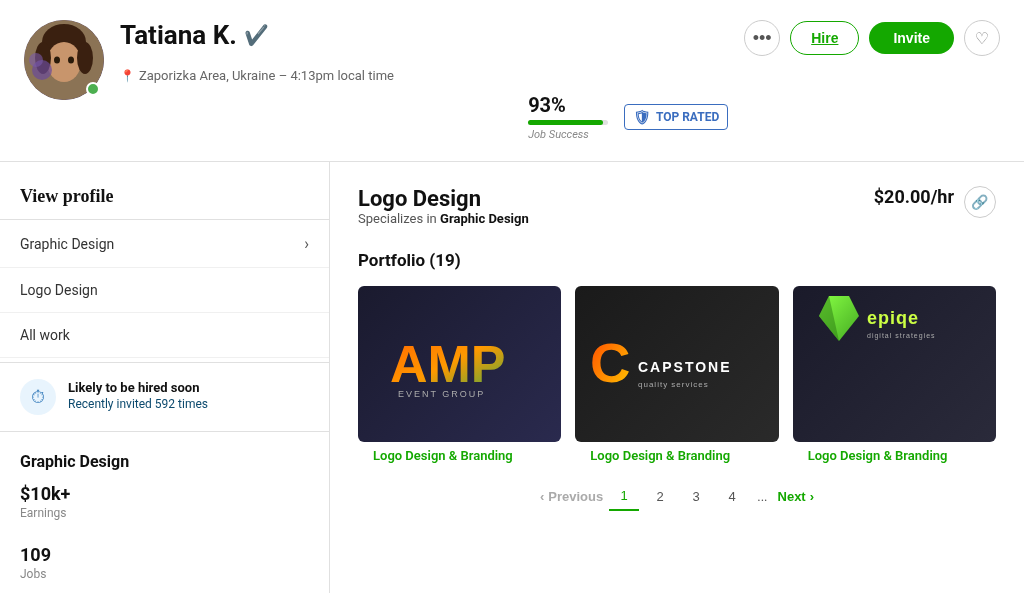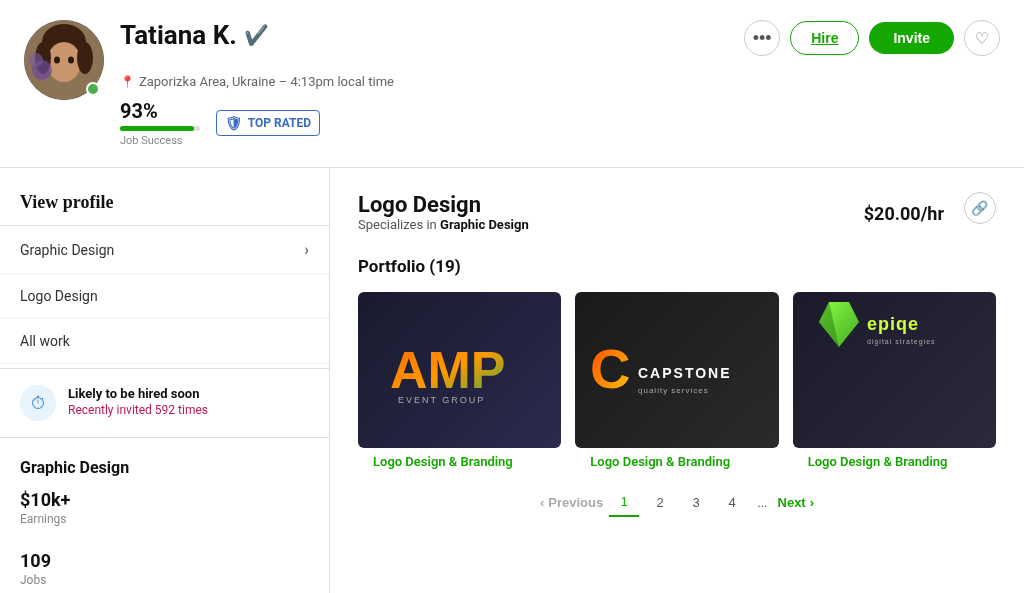--- a/index.html
+++ b/index.html
@@ -40,21 +40,21 @@
       background: #4caf50;
       border: 2px solid #fff;
     }
     .profile-info {
       flex: 1;
     }
     .profile-name-row {
       display: flex;
       align-items: center;
       gap: 8px;
-      margin-bottom: 24px;
+      margin-bottom: 18px;
     }
     .profile-name {
       font-size: 26px;
       font-weight: 700;
       color: #111;
     }
     .verified-icon {
       color: #1da1f2;
       font-size: 20px;
     }
@@ -67,20 +67,21 @@
       margin-bottom: 10px;
     }
     .location-pin {
       font-size: 12px;
       color: #888;
     }
     .profile-stats {
       display: flex;
       align-items: center;
       gap: 16px;
+      justify-content: flex-end;
     }
     .job-success-wrapper {
       display: flex;
       flex-direction: column;
     }
     .job-success-pct {
       font-size: 20px;
       font-weight: 700;
       color: #111;
     }
@@ -92,20 +93,21 @@
       margin: 3px 0;
     }
     .progress-bar-inner {
       height: 100%;
       border-radius: 3px;
       background: #14a800;
     }
     .job-success-label {
       font-size: 11px;
       color: #888;
+      font-style: italic;
     }
     .top-rated-badge {
       display: flex;
       align-items: center;
       gap: 5px;
       border: 1.5px solid #3a6dbf;
       border-radius: 4px;
       padding: 4px 8px;
       color: #3a6dbf;
       font-size: 12px;
@@ -229,21 +231,21 @@
       flex-shrink: 0;
       color: #3a7fbd;
     }
     .hired-text strong {
       font-size: 13px;
       font-weight: 700;
       color: #111;
     }
     .hired-text p {
       font-size: 12px;
-      color: #be185d;
+      color: #0c4a6e;
       margin-top: 2px;
     }
     .sidebar-category {
       padding: 20px 20px 4px;
       font-size: 16px;
       font-weight: 700;
       color: #111;
     }
     .sidebar-earnings-row {
       display: flex;
@@ -274,22 +276,22 @@
       justify-content: space-between;
       margin-bottom: 6px;
     }
     .panel-title {
       font-size: 22px;
       font-weight: 700;
       color: #111;
     }
     .panel-rate {
       display: flex;
-      align-items: flex-end;
-      gap: 20px;
+      align-items: flex-start;
+      gap: 10px;
       font-size: 18px;
       font-weight: 700;
       color: #111;
     }
     .link-icon {
       width: 32px;
       height: 32px;
       border: 1.5px solid #ccc;
       border-radius: 50%;
       display: flex;

